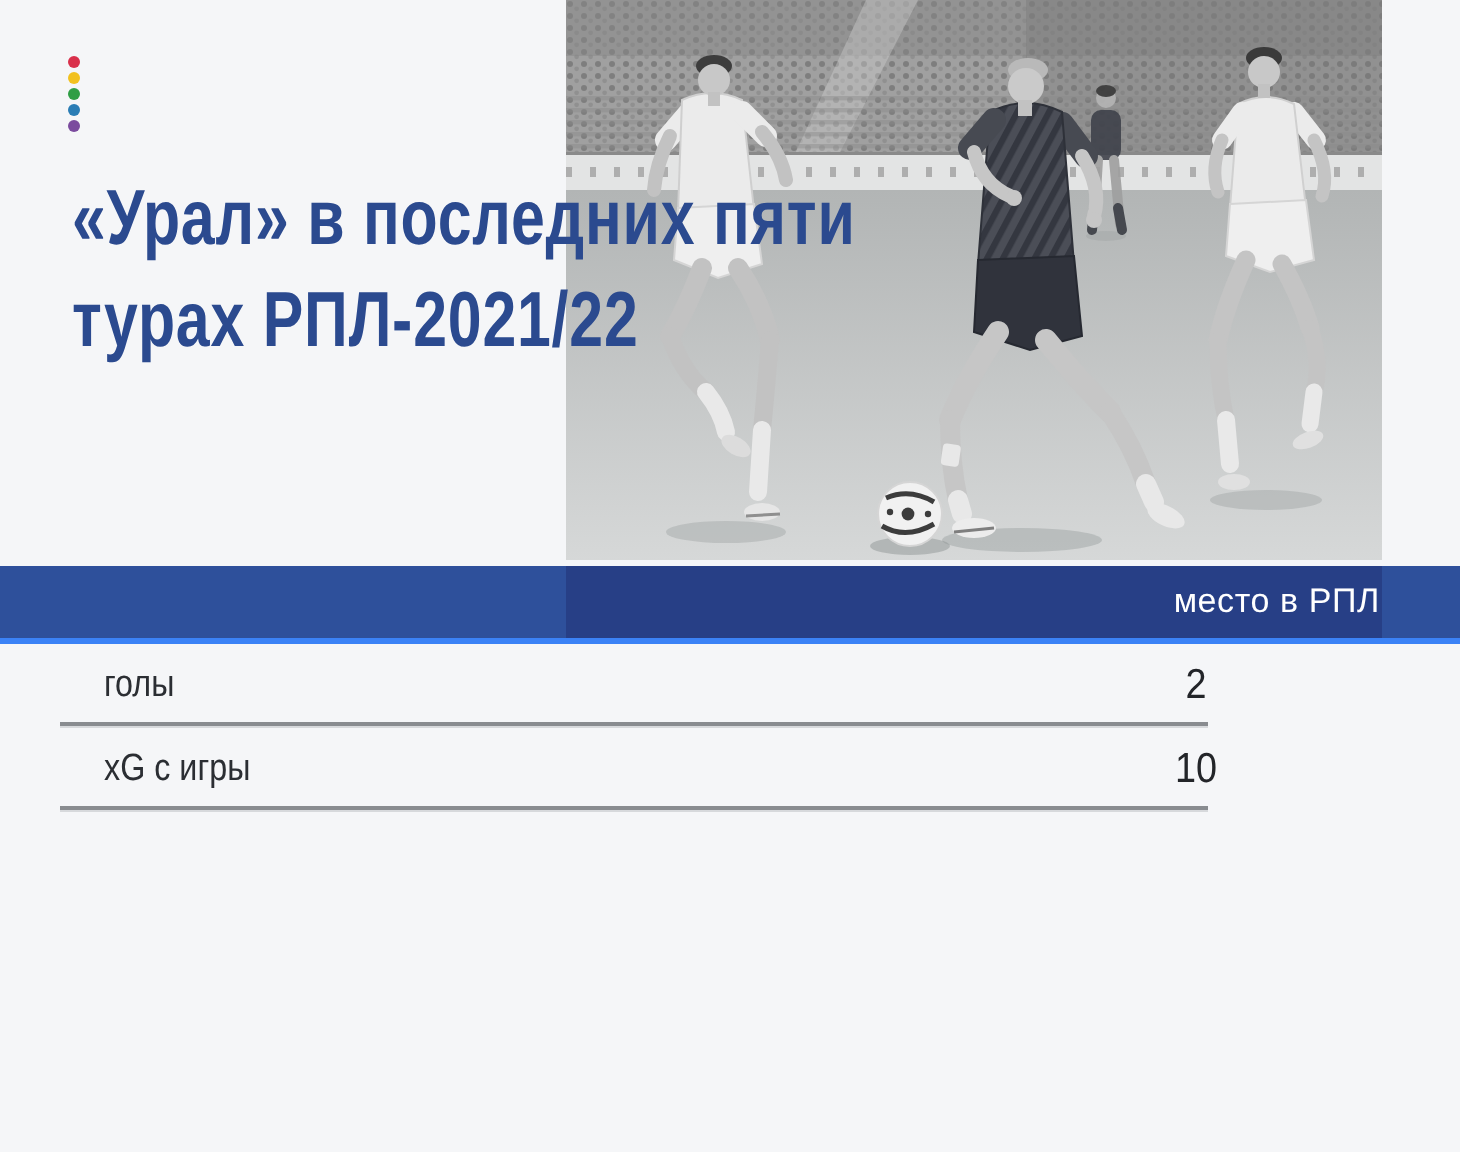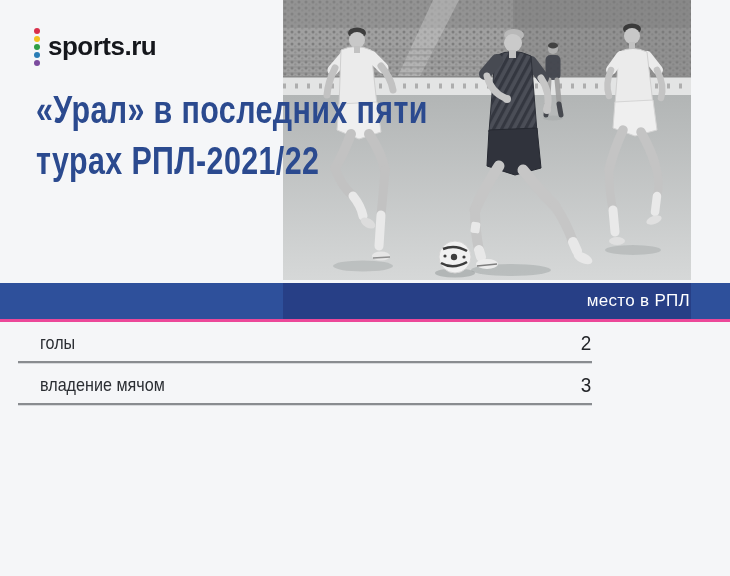--- a/index.html
+++ b/index.html
@@ -19,29 +19,29 @@
     color:#2b4a8f; font-weight:800; font-size:39px; line-height:51px;
     transform:scaleX(.78); transform-origin:left top; white-space:nowrap;
     letter-spacing:.5px;
   }
   
   .photo{position:absolute; left:283px; top:0; width:408px; height:280px; overflow:hidden; z-index:1;}
   .photo svg{display:block;}
   
   .bar{
     position:absolute; left:0; top:283px; width:730px; height:39px;
-    background:#2e509b; border-bottom:3px solid #ec4899; box-sizing:border-box; z-index:2;
+    background:#2e509b; border-bottom:3px solid #3b82f6; box-sizing:border-box; z-index:2;
   }
   .bar-dark{position:absolute; left:283px; top:0; width:408px; height:36px; background:#273f86;}
   .bar-label{
     position:absolute; right:40px; top:0; height:36px; line-height:36px;
     color:#ffffff; font-size:17px; z-index:2; letter-spacing:.3px;
   }
   
-  .rows{position:absolute; left:0; top:322px; width:610px; z-index:2;}
+  .rows{position:absolute; left:0; top:322px; width:610px; z-index:2;padding-left:12px;}
   .row{position:relative; height:42px; box-sizing:border-box;}
   .row.last{height:44px;}
   .row:not(.last)::after{
     content:""; position:absolute; left:18px; right:18px; bottom:0; height:3px;
     background:linear-gradient(180deg,#898c90 0,#898c90 2px,#d7d9dc 2px,#d7d9dc 3px);
   }
   .row-label{
     position:absolute; left:40px; top:50%; transform:translateY(-50%) scaleX(.85);
     transform-origin:left center; font-size:19px; color:#2b2e33; white-space:nowrap;
   }
@@ -56,21 +56,20 @@
 <div class="canvas">
 
   <div class="logo">
     <div class="dots">
       <span class="dot" style="background:#d9304b"></span>
       <span class="dot" style="background:#f2c11f"></span>
       <span class="dot" style="background:#2f9e45"></span>
       <span class="dot" style="background:#2a7db5"></span>
       <span class="dot" style="background:#7b4b9e"></span>
     </div>
-    <span class="logo-text">sports.ru</span>
   </div>
 
   <div class="title">
     <div>«Урал» в последних пяти</div>
     <div>турах РПЛ-2021/22</div>
   </div>
 
   <div class="photo">
     <svg width="408" height="280" viewBox="0 0 408 280" xmlns="http://www.w3.org/2000/svg">
       <defs>
@@ -200,18 +199,18 @@
     <div class="bar-dark"></div>
     <span class="bar-label">место в РПЛ</span>
   </div>
 
   <div class="rows">
     <div class="row">
       <span class="row-label">голы</span>
       <span class="row-value">2</span>
     </div>
     <div class="row">
-      <span class="row-label">владение мячом</span>
-      <span class="row-value">3</span>
+      <span class="row-label">xG с игры</span>
+      <span class="row-value">10</span>
     </div>
   </div>
 
 </div>
 
 </body></html>

